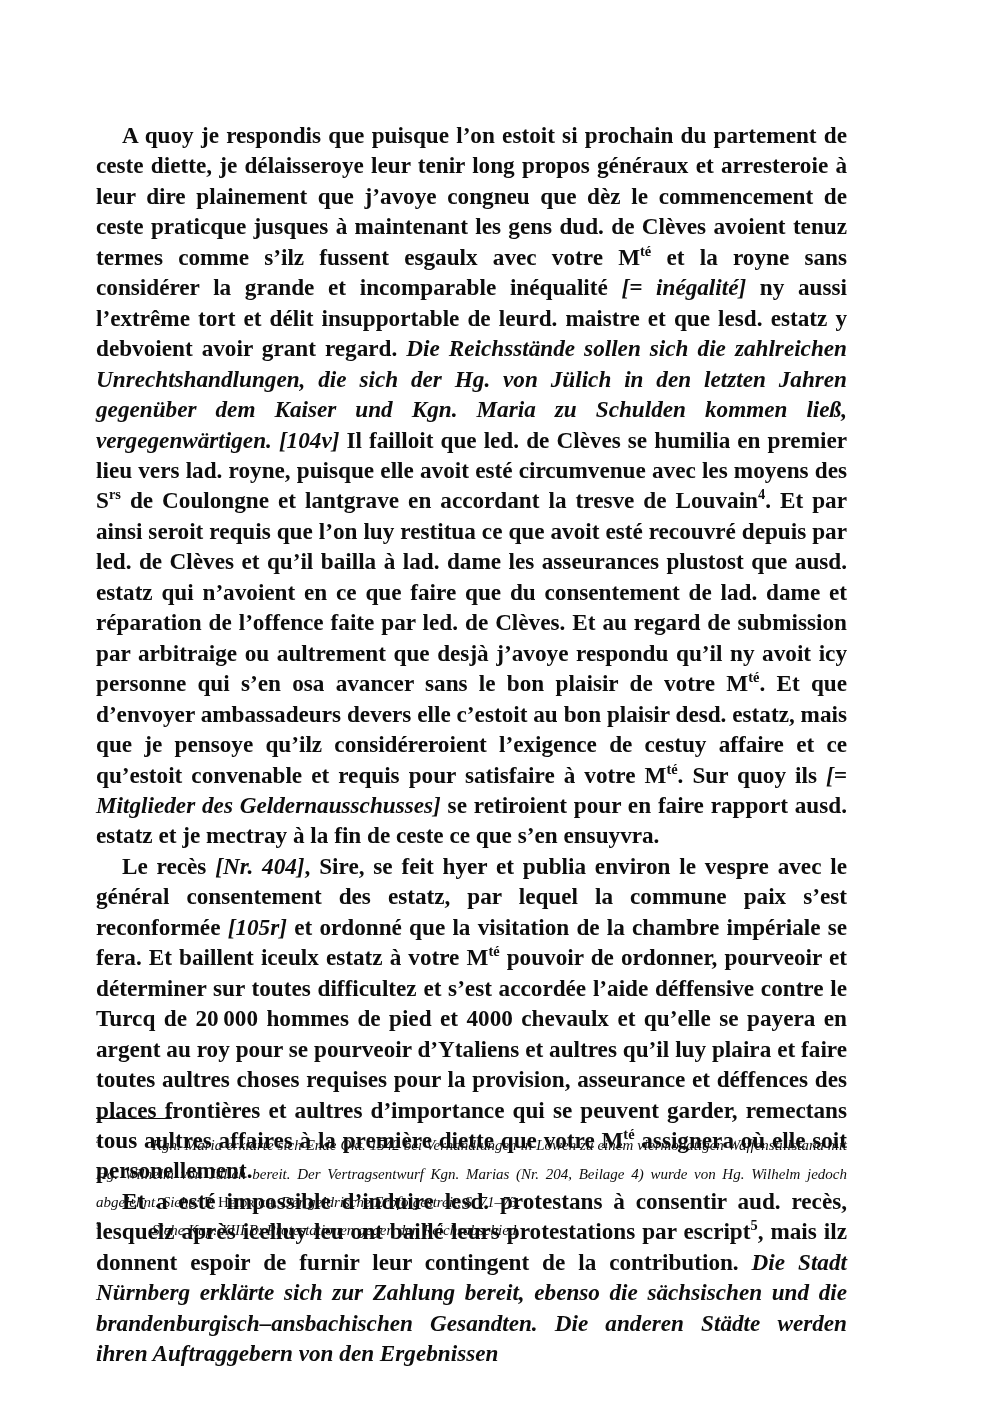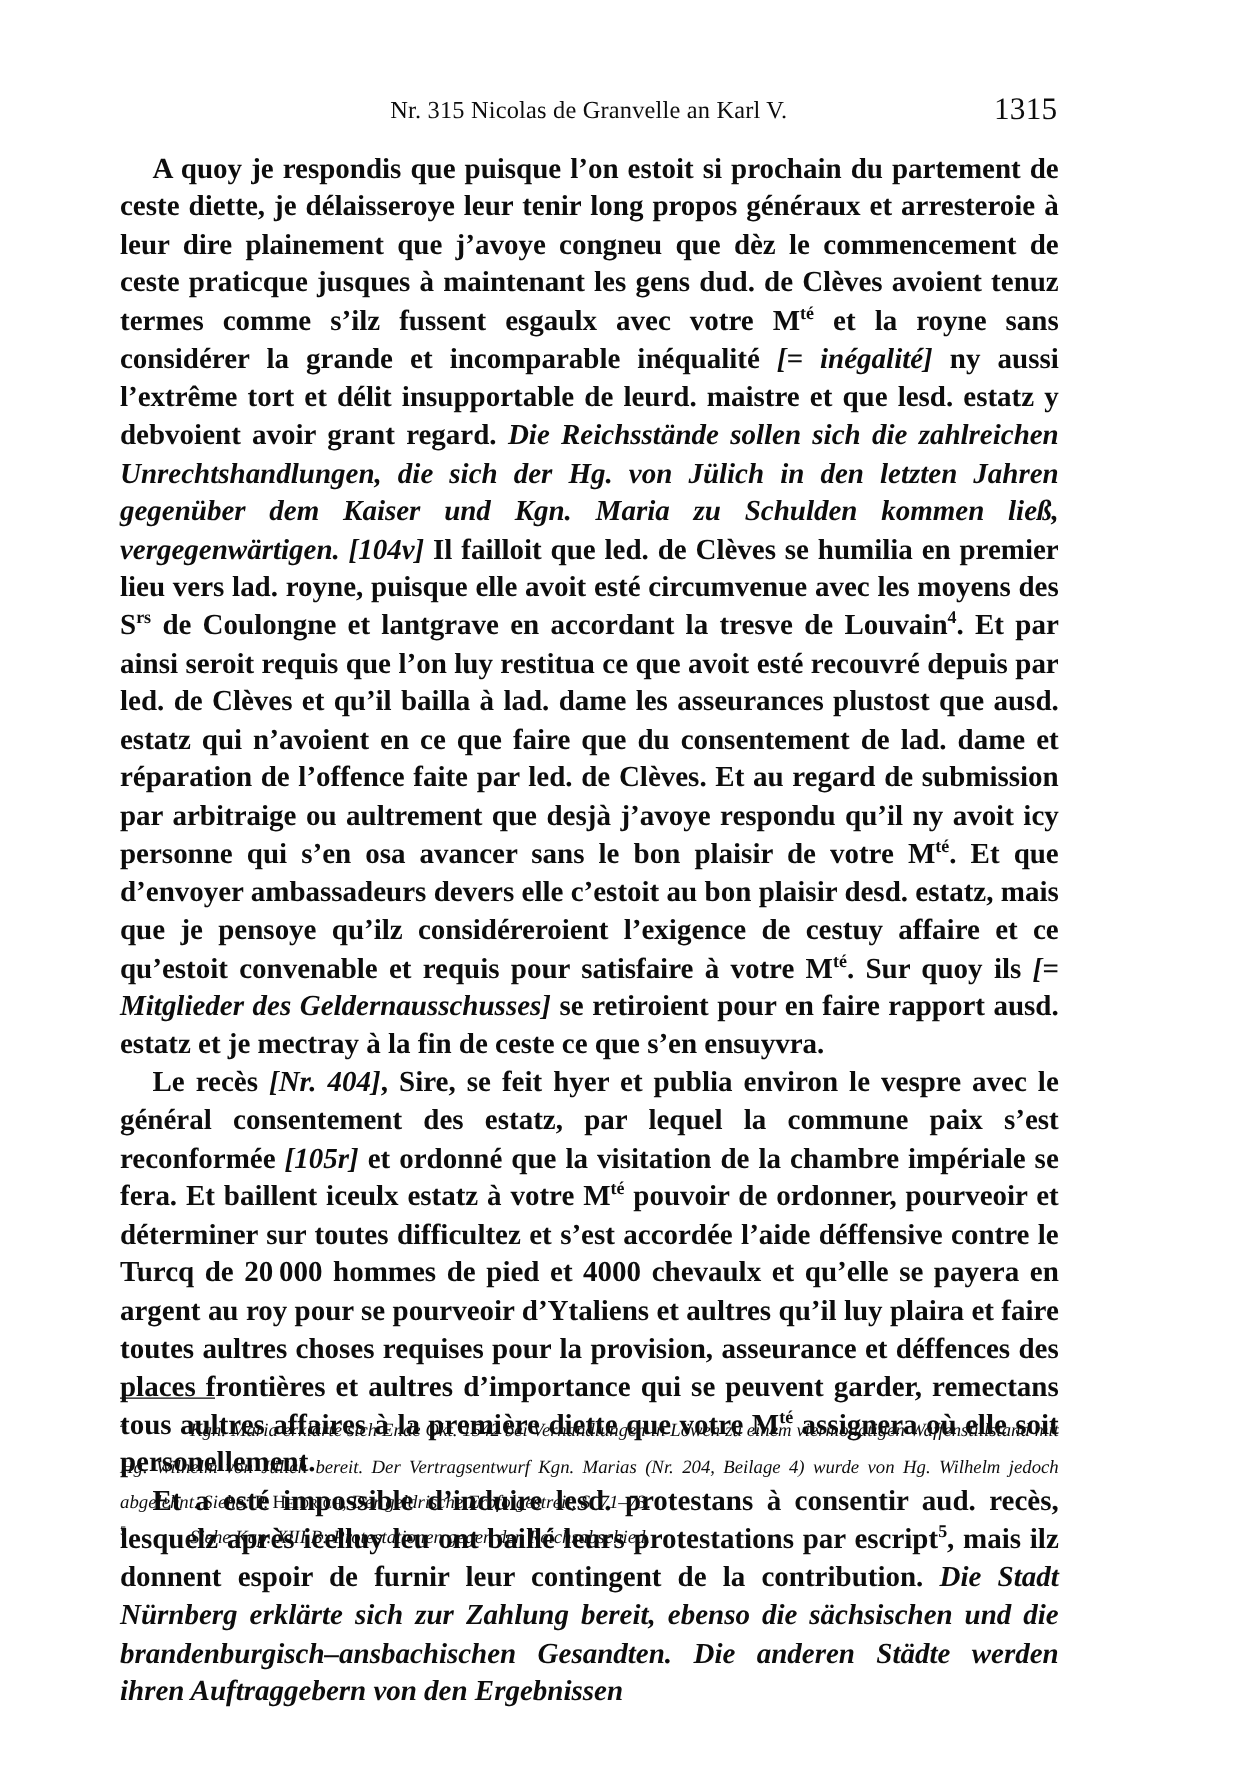--- a/index.html
+++ b/index.html
@@ -116,24 +116,20 @@
     vertical-align: super;
     line-height: 0;
   }
   .fn-body { font-style: italic; }
 </style>
 </head>
 <body>
 
 <div class="page">
 
-  <div class="running-head">
-    <div class="running-head-title">Nr. 315 Nicolas de Granvelle an Karl V.</div>
-    <div class="running-head-folio">1315</div>
-  </div>
 
   <div class="textblock">
     <p class="para"><span>A quoy je respondis que puisque l’on estoit si prochain du partement de ceste diette, je délaisseroye leur tenir long propos généraux et arresteroie à leur dire plainement que j’avoye congneu que dèz le commencement de ceste praticque jusques à maintenant les gens dud. de Clèves avoient tenuz termes comme s’ilz fussent esgaulx avec votre M</span><sup>té</sup><span> et la royne sans considérer la grande et incomparable inéqualité </span><i>[= inégalité]</i><span> ny aussi l’extrême tort et délit insupportable de leurd. maistre et que lesd. estatz y debvoient avoir grant regard. </span><i>Die Reichsstände sollen sich die zahlreichen Unrechtshandlungen, die sich der Hg. von Jülich in den letzten Jahren gegenüber dem Kaiser und Kgn. Maria zu Schulden kommen ließ, vergegenwärtigen. [104v]</i><span> Il failloit que led. de Clèves se humilia en premier lieu vers lad. royne, puisque elle avoit esté circumvenue avec les moyens des S</span><sup>rs</sup><span> de Coulongne et lantgrave en accordant la tresve de Louvain</span><sup>4</sup><span>. Et par ainsi seroit requis que l’on luy restitua ce que avoit esté recouvré depuis par led. de Clèves et qu’il bailla à lad. dame les asseurances plustost que ausd. estatz qui n’avoient en ce que faire que du consentement de lad. dame et réparation de l’offence faite par led. de Clèves. Et au regard de submission par arbitraige ou aultrement que desjà j’avoye respondu qu’il ny avoit icy personne qui s’en osa avancer sans le bon plaisir de votre M</span><sup>té</sup><span>. Et que d’envoyer ambassadeurs devers elle c’estoit au bon plaisir desd. estatz, mais que je pensoye qu’ilz considéreroient l’exigence de cestuy affaire et ce qu’estoit convenable et requis pour satisfaire à votre M</span><sup>té</sup><span>. Sur quoy ils </span><i>[= Mitglieder des Geldernausschusses]</i><span> se retiroient pour en faire rapport ausd. estatz et je mectray à la fin de ceste ce que s’en ensuyvra.</span></p>
     <p class="para cont"><span>Le recès </span><i>[Nr. 404]</i><span>, Sire, se feit hyer et publia environ le vespre avec le général consentement des estatz, par lequel la commune paix s’est reconformée </span><i>[105r]</i><span> et ordonné que la visitation de la chambre impériale se fera. Et baillent iceulx estatz à votre M</span><sup>té</sup><span> pouvoir de ordonner, pourveoir et déterminer sur toutes difficultez et s’est accordée l’aide déffensive contre le Turcq de 20 000 hommes de pied et 4000 chevaulx et qu’elle se payera en argent au roy pour se pourveoir d’Ytaliens et aultres qu’il luy plaira et faire toutes aultres choses requises pour la provision, asseurance et déffences des places frontières et aultres d’importance qui se peuvent garder, remectans tous aultres affaires à la première diette que votre M</span><sup>té</sup><span> assignera où elle soit personellement.</span></p>
     <p class="para cont"><span>Et a esté impossible d’induire lesd. protestans à consentir aud. recès, lesquelz après icelluy leu ont baillé leurs protestations par escript</span><sup>5</sup><span>, mais ilz donnent espoir de furnir leur contingent de la contribution. </span><i>Die Stadt Nürnberg erklärte sich zur Zahlung bereit, ebenso die sächsischen und die brandenburgisch–ansbachischen Gesandten. Die anderen Städte werden ihren Auftraggebern von den Ergebnissen</i></p>
   </div>
 
   <div class="footnotes">
     <div class="fn-rule"></div>
     <p class="fn">

